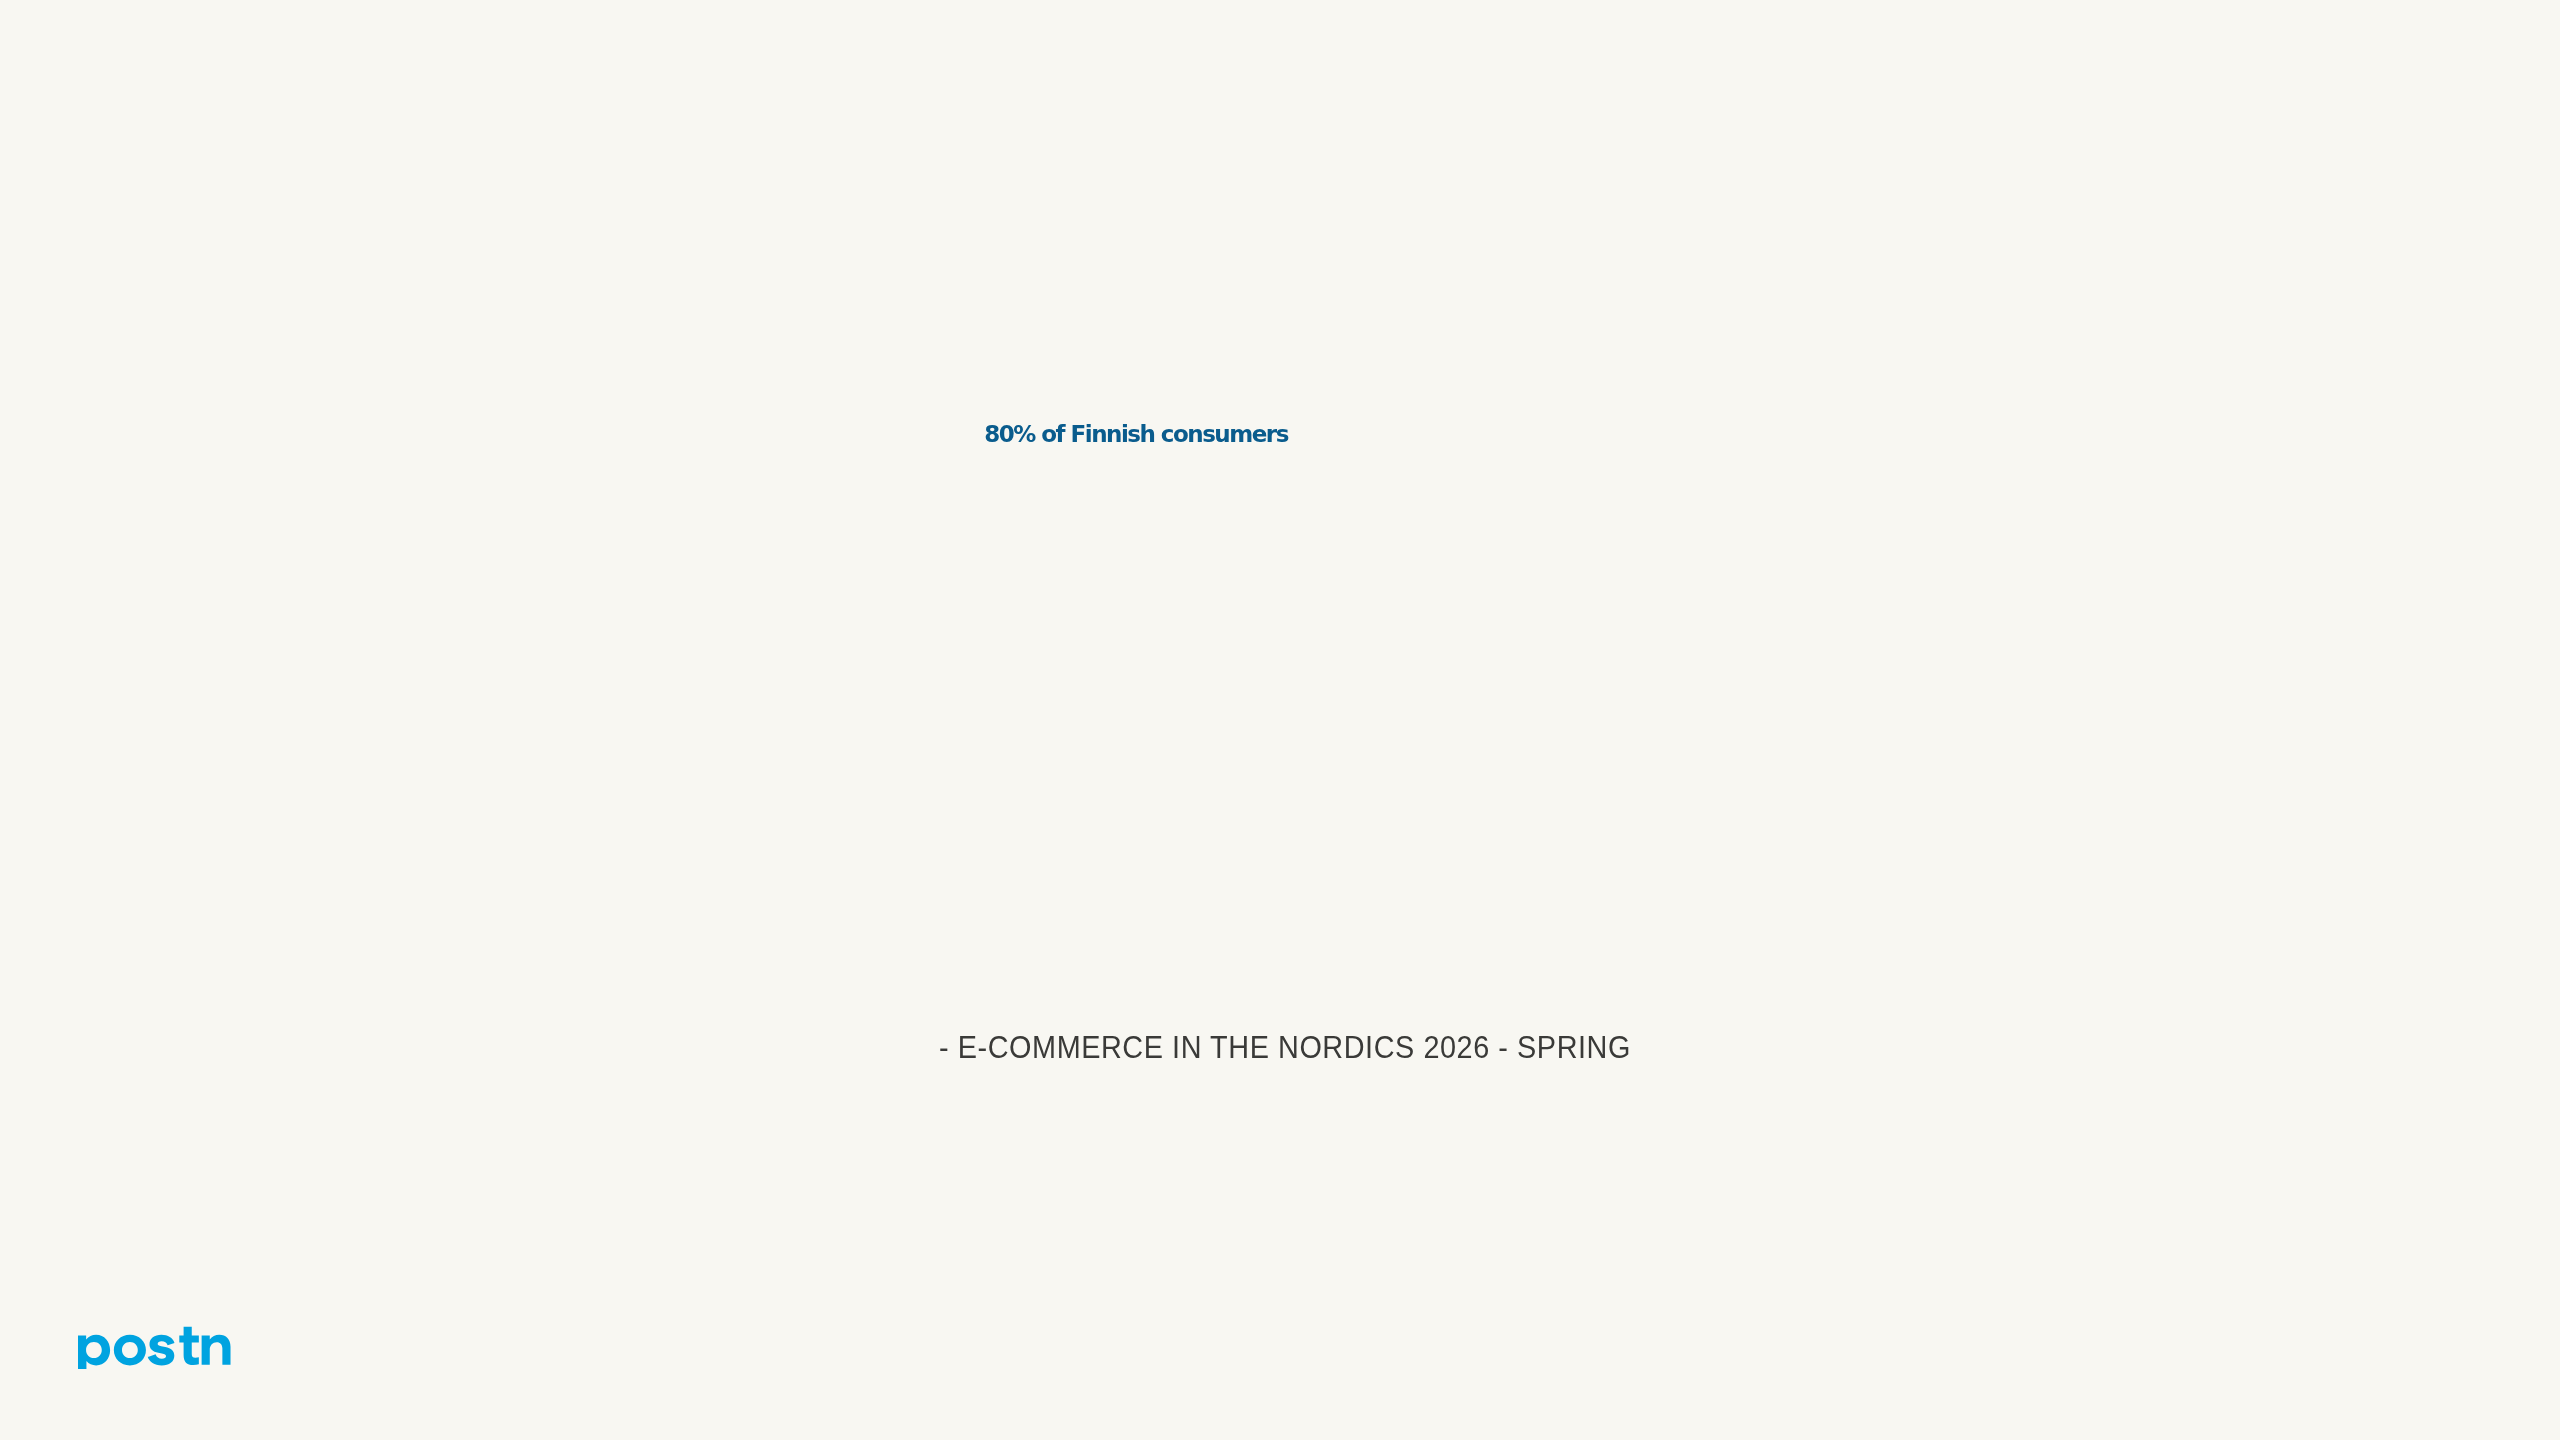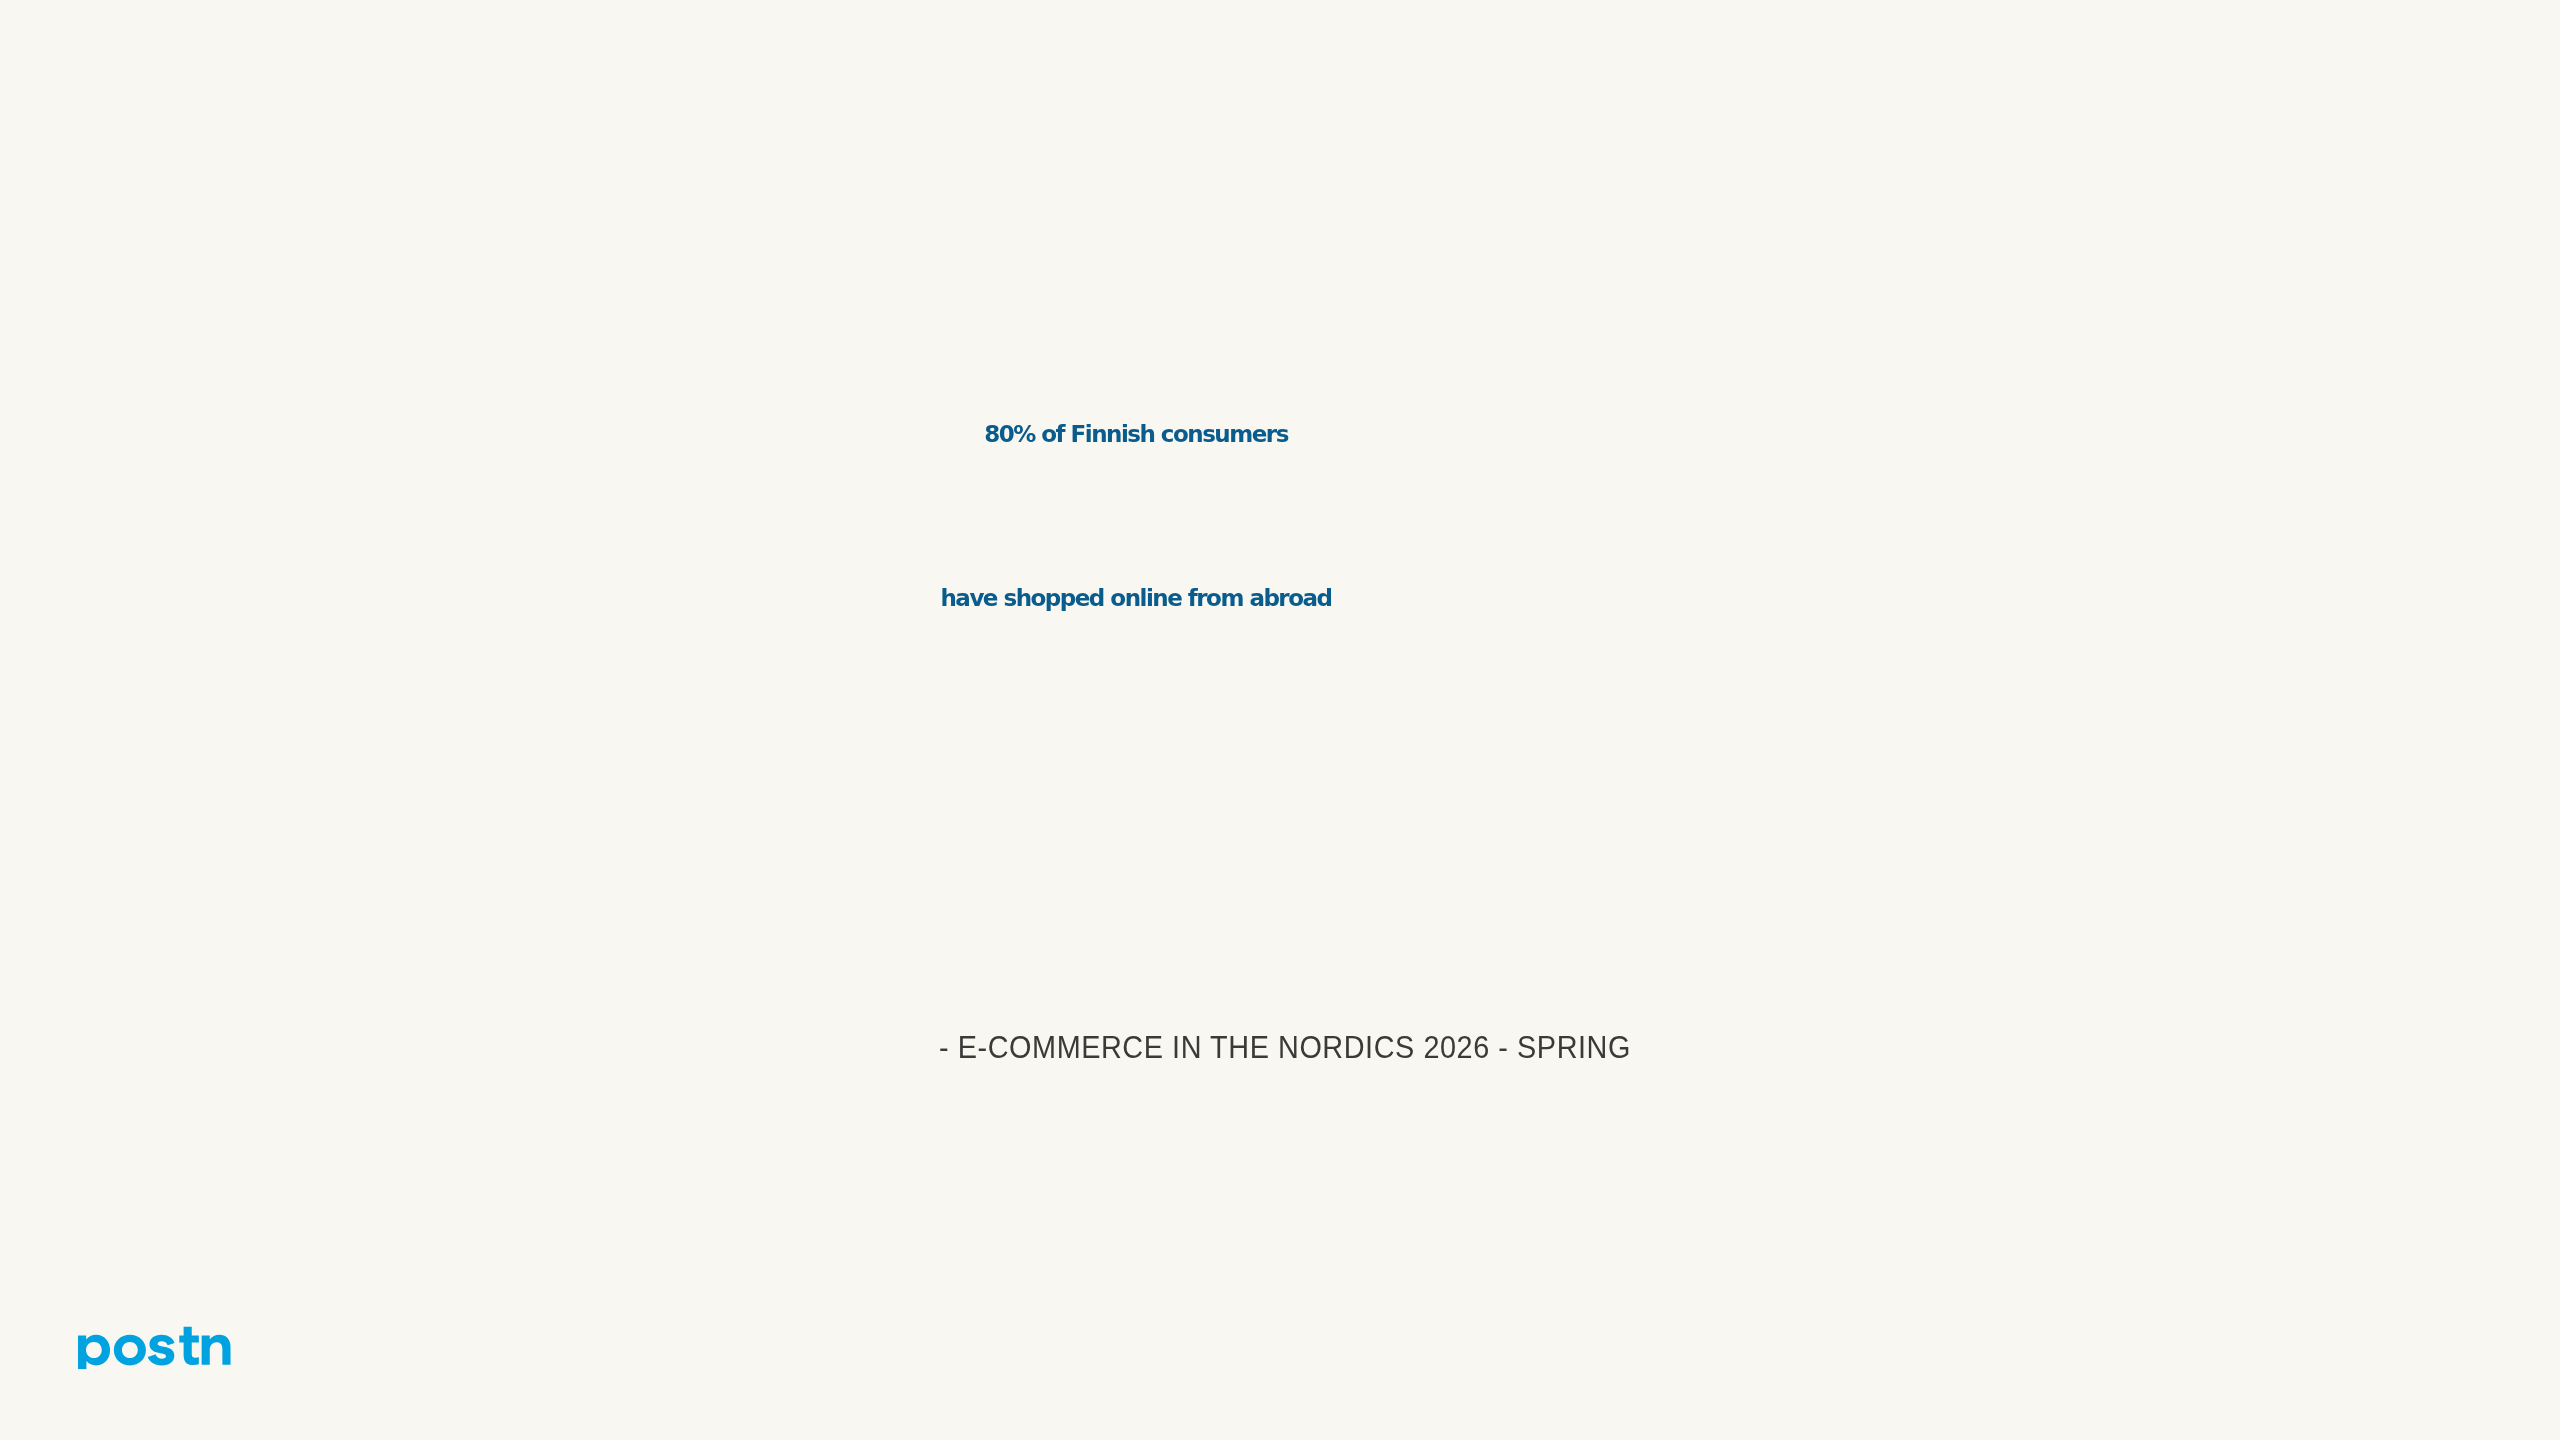--- a/index.html
+++ b/index.html
@@ -75,21 +75,20 @@
     height: 46px;
   }
 </style>
 </head>
 <body>
 
 <div id="slide" style="background: rgb(248, 247, 242);">
 
   <div id="headline" style="color: rgb(10, 92, 141);">
     <span class="hl-line hl-line-1" style="font-size: 23px;">80% of Finnish consumers</span>
-    <span class="hl-line hl-line-2" style="font-size: 23px;">have shopped online from abroad</span>
   </div>
 
   <div id="subtitle" style="color: rgb(58, 58, 56);">- E-COMMERCE IN THE NORDICS 2026 - SPRING</div>
 
   <div id="logo">
     <svg class="logo-wordmark" viewBox="0 0 330 96" xmlns="http://www.w3.org/2000/svg" aria-label="postnord">
       <g fill="#00A3E0">
 
         <path d="M0 26h17v8.5c5-6.4 12.2-10 20.8-10C55 24.5 67 38.3 67 56.5S55 88.5 37.8 88.5c-8.2 0-15.2-3.3-20.2-9.2V96H0V26zm33.2 47.3c9.6 0 16.4-7 16.4-16.8S42.8 39.7 33.2 39.7 16.8 46.7 16.8 56.5s6.8 16.8 16.4 16.8z"></path>
 

